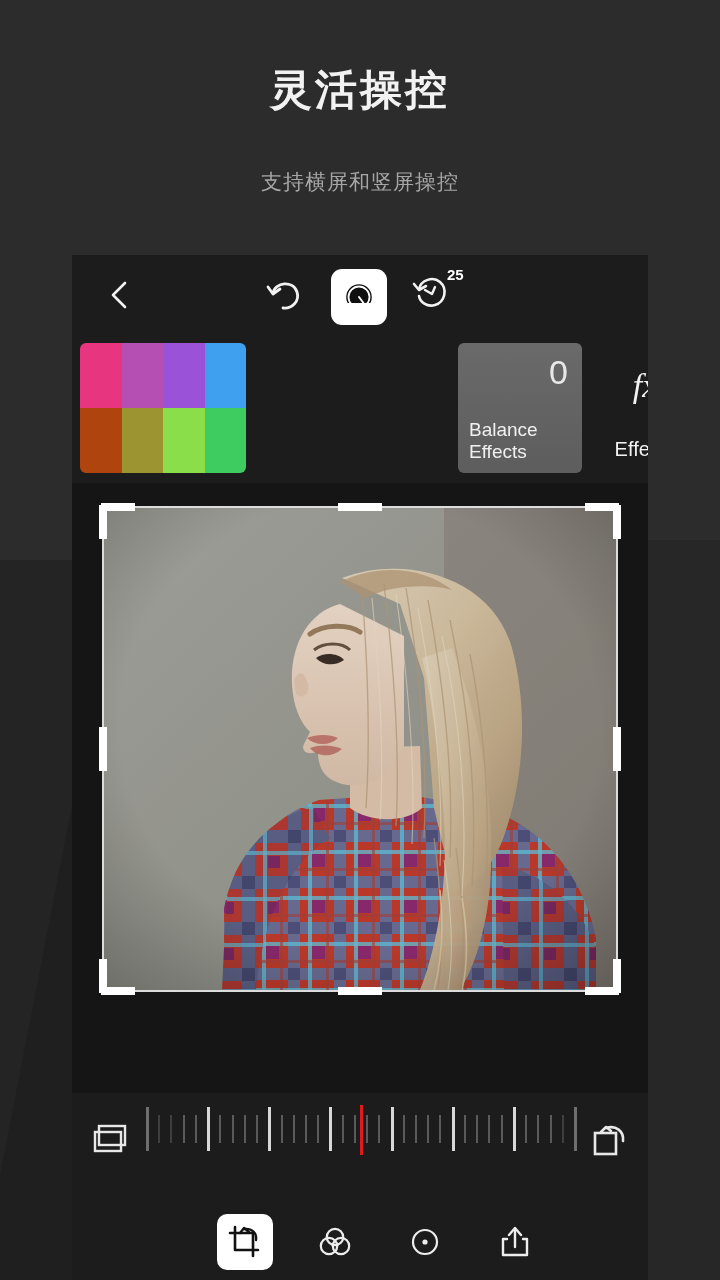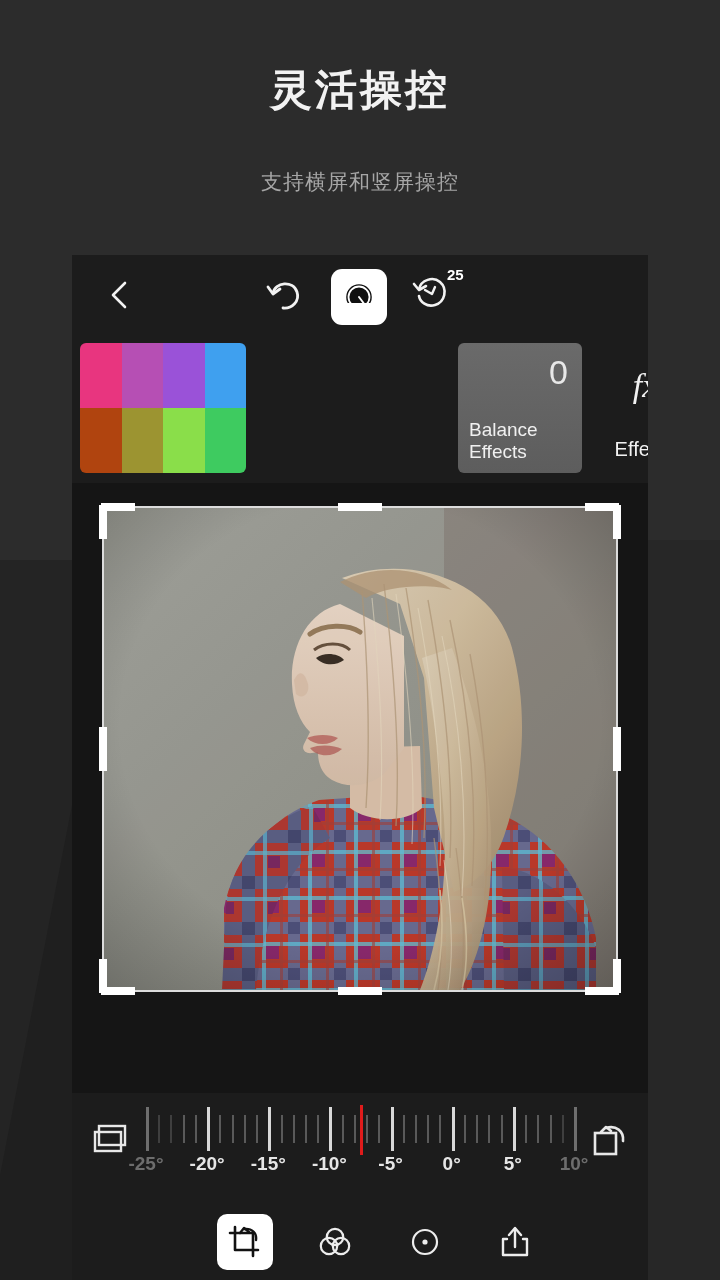--- a/index.html
+++ b/index.html
@@ -628,30 +628,20 @@
             <span class="tick" style="left: 80%;"></span>
             <span class="tick" style="left: 82.8571%;"></span>
             <span class="tick major" style="left: 85.7143%;"></span>
             <span class="tick" style="left: 88.5714%;"></span>
             <span class="tick" style="left: 91.4286%;"></span>
             <span class="tick" style="left: 94.2857%;"></span>
             <span class="tick faint" style="left: 97.1429%;"></span>
             <span class="tick major faint" style="left: 100%;"></span>
             <span class="marker" style="left: 50%;"></span>
           </div>
-        <div class="tlabels">
-            <span class="tlabel dim" style="left: 0%;">-25°</span>
-            <span class="tlabel" style="left: 14.2857%;">-20°</span>
-            <span class="tlabel" style="left: 28.5714%;">-15°</span>
-            <span class="tlabel" style="left: 42.8571%;">-10°</span>
-            <span class="tlabel" style="left: 57.1429%;">-5°</span>
-            <span class="tlabel" style="left: 71.4286%;">0°</span>
-            <span class="tlabel" style="left: 85.7143%;">5°</span>
-            <span class="tlabel dim" style="left: 100%;">10°</span>
-          </div>
       </div>
 
       <div class="rotate-btn">
         <svg width="44" height="44" viewBox="0 0 44 44">
           <rect x="9" y="16" width="21" height="21" fill="none" stroke="#e8e8e8" stroke-width="2.6"></rect>
           <path d="M20 11 C30 8, 38 14, 37 24" fill="none" stroke="#e8e8e8" stroke-width="2.6" stroke-linecap="round"></path>
           <polyline points="15,15 20,10 25,14" fill="none" stroke="#e8e8e8" stroke-width="2.6" stroke-linecap="round" stroke-linejoin="round"></polyline>
         </svg>
       </div>
     </div>

